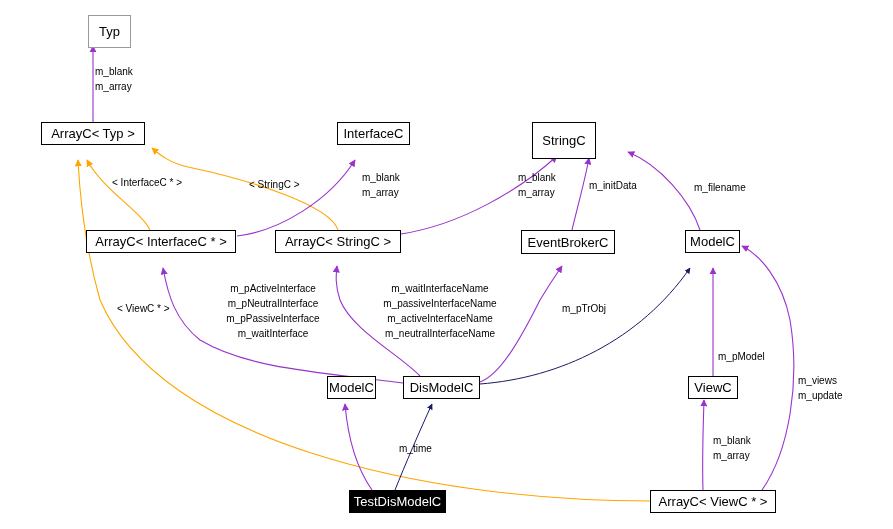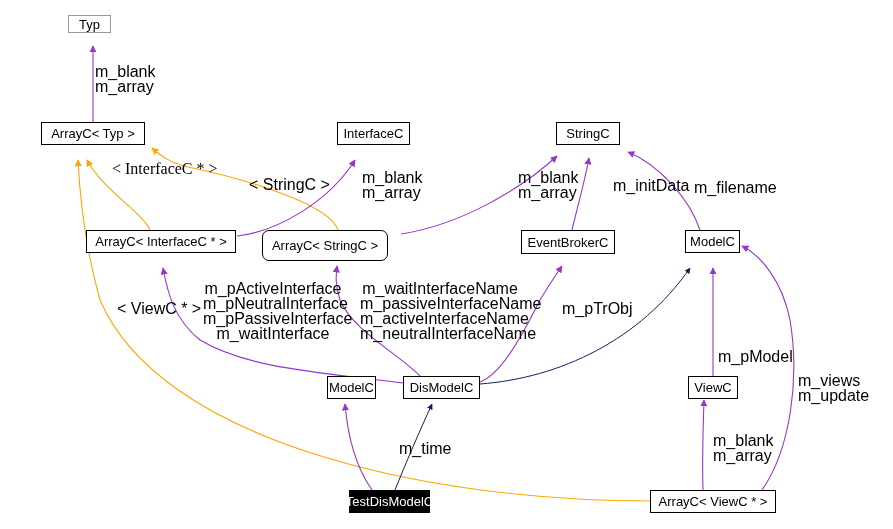--- a/index.html
+++ b/index.html
@@ -39,21 +39,21 @@
   .uml-node.muted {
     border-color: #999999;
   }
   .uml-node.focus {
     background: #000000;
     border-color: #000000;
     color: #ffffff;
   }
   .edge-label {
     position: absolute;
-    font-size: 16px;
+    font-size: 10px;
     line-height: 15px;
     color: #000000;
     white-space: pre;
     z-index: 2;
     background: transparent;
   }
   .edge-label.center { text-align: center; }
   .edge-label.left   { text-align: left; }
 </style>
 </head>
@@ -88,70 +88,70 @@
         <path d="M 480 384 C 560 378 640 340 690 268" fill="none" stroke="#1a1a66" stroke-width="1" marker-end="url(#arrow-usage)"></path>
         <path d="M 713 376 L 713 268" fill="none" stroke="#9933cc" stroke-width="1.1" marker-end="url(#arrow-inherit)"></path>
         <path d="M 762 490 C 790 450 800 380 790 320 C 782 280 760 255 742 246" fill="none" stroke="#9933cc" stroke-width="1.1" marker-end="url(#arrow-inherit)"></path>
         <path d="M 703 490 C 702 460 703 430 704 400" fill="none" stroke="#9933cc" stroke-width="1.1" marker-end="url(#arrow-inherit)"></path>
         <path d="M 372 490 C 358 470 348 440 345 404" fill="none" stroke="#9933cc" stroke-width="1.1" marker-end="url(#arrow-inherit)"></path>
         <path d="M 395 490 C 405 465 420 430 432 404" fill="none" stroke="#1a1a66" stroke-width="1" marker-end="url(#arrow-usage)"></path>
       </g>
   </svg>
 
   <div id="node-layer">
-      <div class="uml-node muted" style="left: 68px; top: 15px; width: 43px; height: 18px; text-align: right;">
+      <div class="uml-node muted" style="left: 88px; top: 15px; width: 43px; height: 33px; text-align: right;">
         <span>Typ</span>
       </div>
       <div class="uml-node" style="left: 41px; top: 122px; width: 104px; height: 23px;">
         <span>ArrayC&lt; Typ &gt;</span>
       </div>
       <div class="uml-node" style="left: 337px; top: 122px; width: 73px; height: 23px;">
         <span>InterfaceC</span>
       </div>
-      <div class="uml-node" style="left: 556px; top: 122px; width: 64px; height: 23px;">
+      <div class="uml-node" style="left: 532px; top: 122px; width: 64px; height: 37px;">
         <span>StringC</span>
       </div>
       <div class="uml-node" style="left: 86px; top: 230px; width: 150px; height: 23px;">
         <span>ArrayC&lt; InterfaceC * &gt;</span>
       </div>
-      <div class="uml-node" style="left: 262px; top: 230px; width: 126px; height: 31px; border-radius: 7px;">
+      <div class="uml-node" style="left: 275px; top: 230px; width: 126px; height: 23px;">
         <span>ArrayC&lt; StringC &gt;</span>
       </div>
       <div class="uml-node" style="left: 521px; top: 230px; width: 94px; height: 24px;">
         <span>EventBrokerC</span>
       </div>
       <div class="uml-node" style="left: 685px; top: 230px; width: 55px; height: 23px;">
         <span>ModelC</span>
       </div>
       <div class="uml-node" style="left: 327px; top: 376px; width: 49px; height: 23px;">
         <span>ModelC</span>
       </div>
       <div class="uml-node" style="left: 403px; top: 376px; width: 77px; height: 23px;">
         <span>DisModelC</span>
       </div>
       <div class="uml-node" style="left: 688px; top: 376px; width: 50px; height: 23px;">
         <span>ViewC</span>
       </div>
-      <div class="uml-node focus" style="left: 349px; top: 490px; width: 81px; height: 23px;">
+      <div class="uml-node focus" style="left: 349px; top: 490px; width: 97px; height: 23px;">
         <span>TestDisModelC</span>
       </div>
       <div class="uml-node" style="left: 650px; top: 490px; width: 126px; height: 23px;">
         <span>ArrayC&lt; ViewC * &gt;</span>
       </div>
     </div>
   <div id="label-layer">
       <div class="edge-label left" style="left: 95px; top: 64px; width: 110px;">m_blank
 m_array</div>
-      <div class="edge-label left" style="left: 112px; top: 161px; width: 120px; font-family: Liberation Serif, serif;">&lt; InterfaceC * &gt;</div>
+      <div class="edge-label left" style="left: 112px; top: 175px; width: 120px;">&lt; InterfaceC * &gt;</div>
       <div class="edge-label left" style="left: 249px; top: 177px; width: 90px;">&lt; StringC &gt;</div>
       <div class="edge-label left" style="left: 362px; top: 170px; width: 110px;">m_blank
 m_array</div>
       <div class="edge-label left" style="left: 518px; top: 170px; width: 90px;">m_blank
 m_array</div>
-      <div class="edge-label left" style="left: 589px; top: 178px; width: 90px; margin-left: 24px;">m_initData</div>
+      <div class="edge-label left" style="left: 589px; top: 178px; width: 90px;">m_initData</div>
       <div class="edge-label left" style="left: 694px; top: 180px; width: 95px;">m_filename</div>
       <div class="edge-label left" style="left: 86px; top: 301px; width: 100px; margin-left: 31px;">&lt; ViewC * &gt;</div>
       <div class="edge-label center" style="left: 203px; top: 281px; width: 140px;">m_pActiveInterface
 m_pNeutralInterface
 m_pPassiveInterface
 m_waitInterface</div>
       <div class="edge-label center" style="left: 360px; top: 281px; width: 160px;">m_waitInterfaceName
 m_passiveInterfaceName
 m_activeInterfaceName
 m_neutralInterfaceName</div>

